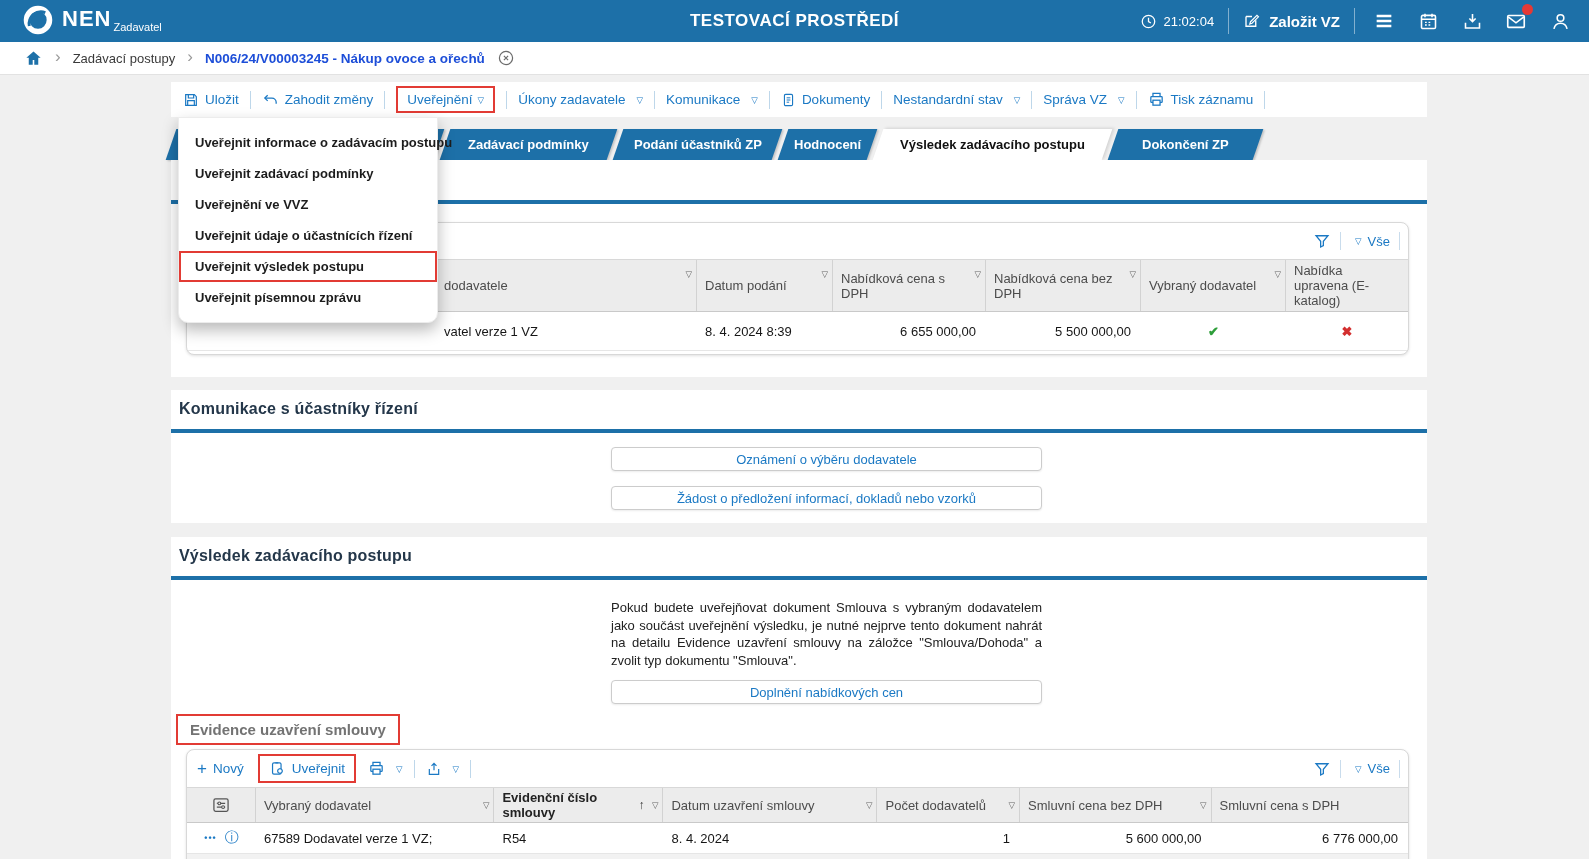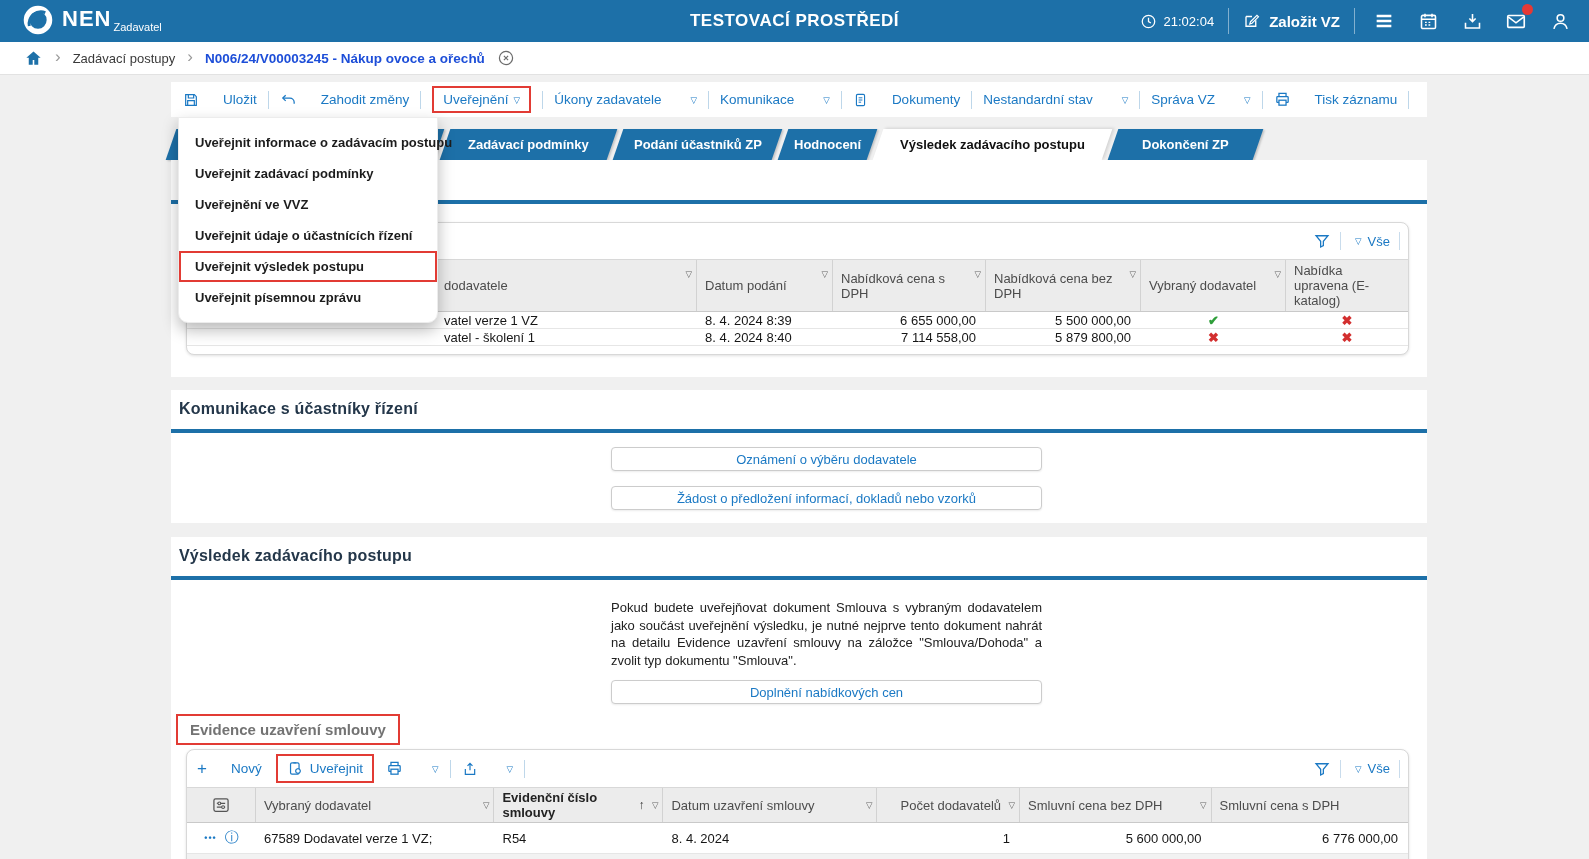--- a/index.html
+++ b/index.html
@@ -23,21 +23,21 @@
 
   
   .crumbbar{position:absolute;left:0;top:42px;width:1589px;height:33px;background:#fff;border-bottom:1px solid #e2e2e2;display:flex;align-items:center;padding-left:24px;box-sizing:border-box;font-size:13px;color:#444;}
   .crumb-sep{color:#9a9a9a;font-size:17px;margin:0 12px 2px 12px;}
   .crumb-link{color:#3a3a3a;cursor:pointer;}
   .crumb-current{font-weight:bold;color:#1d4ed8;font-size:13.5px;}
   .crumb-close{margin-left:12px;color:#6b6b6b;cursor:pointer;display:flex;align-items:center;}
 
   
   .acttoolbar{position:absolute;left:171px;top:82px;width:1256px;height:35px;background:#fff;display:flex;align-items:center;padding-left:12px;box-sizing:border-box;font-size:13.5px;color:#1b79c4;}
-  .act-item{display:flex;align-items:center;gap:24px;cursor:pointer;white-space:nowrap;}
+  .act-item{display:flex;align-items:center;gap:6px;cursor:pointer;white-space:nowrap;}
   .act-sep{width:1px;height:18px;background:#bed7ea;margin:0 11px;}
   .caret-b{font-size:8.5px;margin-left:5px;color:#1b79c4;}
   .red-box{border:2px solid #e23b34;}
   .act-pub{padding:4px 9px;display:flex;align-items:center;cursor:pointer;}
 
   
   .tabsrow{position:absolute;left:171px;top:129px;height:31px;display:flex;}
   .tab{height:31px;margin-right:6px;background:#1d70a8;color:#fff;font-size:13px;font-weight:bold;display:flex;align-items:center;justify-content:center;transform:skewX(-19deg);cursor:pointer;box-shadow:2px 1px 2px rgba(0,0,0,.18);}
   .tab>span{transform:skewX(19deg);white-space:nowrap;padding:0 10px;}
   .tab.active{background:#fff;color:#111;box-shadow:2px -1px 3px rgba(0,0,0,.12);}
@@ -66,28 +66,28 @@
   .th:last-child{border-right:none;}
   .caret-g{position:absolute;right:4px;top:7px;font-size:8.5px;color:#666;}
   .trow{display:flex;align-items:center;border-bottom:1px solid #e6e6e6;font-size:13px;color:#161616;box-sizing:border-box;}
   .td{padding:0 8px;display:flex;align-items:center;height:100%;box-sizing:border-box;overflow:hidden;}
   .td.right{justify-content:flex-end;padding-right:10px;}
   .td.center{justify-content:center;}
   .check{color:#2e9e3a;font-size:13px;font-weight:bold;}
   .cross{color:#d32f2f;font-size:13px;font-weight:bold;}
 
   .t1-head{min-height:37px;}
-  .t1-row{height:17px;}
+  .t1-row{height:39px;}
   .t1c1{width:510px;} .t1c2{width:136px;} .t1c3{width:153px;} .t1c4{width:155px;} .t1c5{width:145px;} .t1c6{flex:1;}
   .pad-hidden{padding-left:257px;}
 
   .t2-toolbar{height:37px;display:flex;align-items:center;padding-left:10px;color:#1b79c4;font-size:13.5px;}
   .t2-head{height:36px;}
   .t2-row{height:31px;}
-  .t2c0{width:70px;justify-content:center;} .t2c1{width:243px;} .t2c2{width:172px;} .t2c3{width:218px;} .t2c4{width:145px;justify-content:flex-end;} .t2c5{width:195px;} .t2c6{width:200px;}
+  .t2c0{width:70px;justify-content:center;} .t2c1{width:243px;} .t2c2{width:172px;} .t2c3{width:218px;} .t2c4{width:145px;} .t2c5{width:195px;} .t2c6{width:200px;}
   .th-bold{font-weight:bold;color:#222;}
   .sortarrow{font-size:12px;color:#333;margin-left:5px;}
   .dots3{font-size:9px;letter-spacing:1px;color:#1b79c4;font-weight:bold;}
   .info-i{font-size:14px;color:#1b79c4;margin-left:6px;}
   .t2-foot{height:10px;background:#f2f2f2;}
 
   
   .dropdown{position:absolute;left:178px;top:117px;width:260px;background:#fff;border:1px solid #ececec;border-radius:0 0 10px 10px;box-shadow:0 7px 16px rgba(0,0,0,.28);z-index:50;padding:9px 0;box-sizing:border-box;}
   .dd-item{padding:8px 16px;font-size:13px;font-weight:bold;color:#1c1c1c;cursor:pointer;white-space:nowrap;box-sizing:border-box;}
   .dd-item.hl{border:2px solid #e23b34;padding:6px 14px;}

